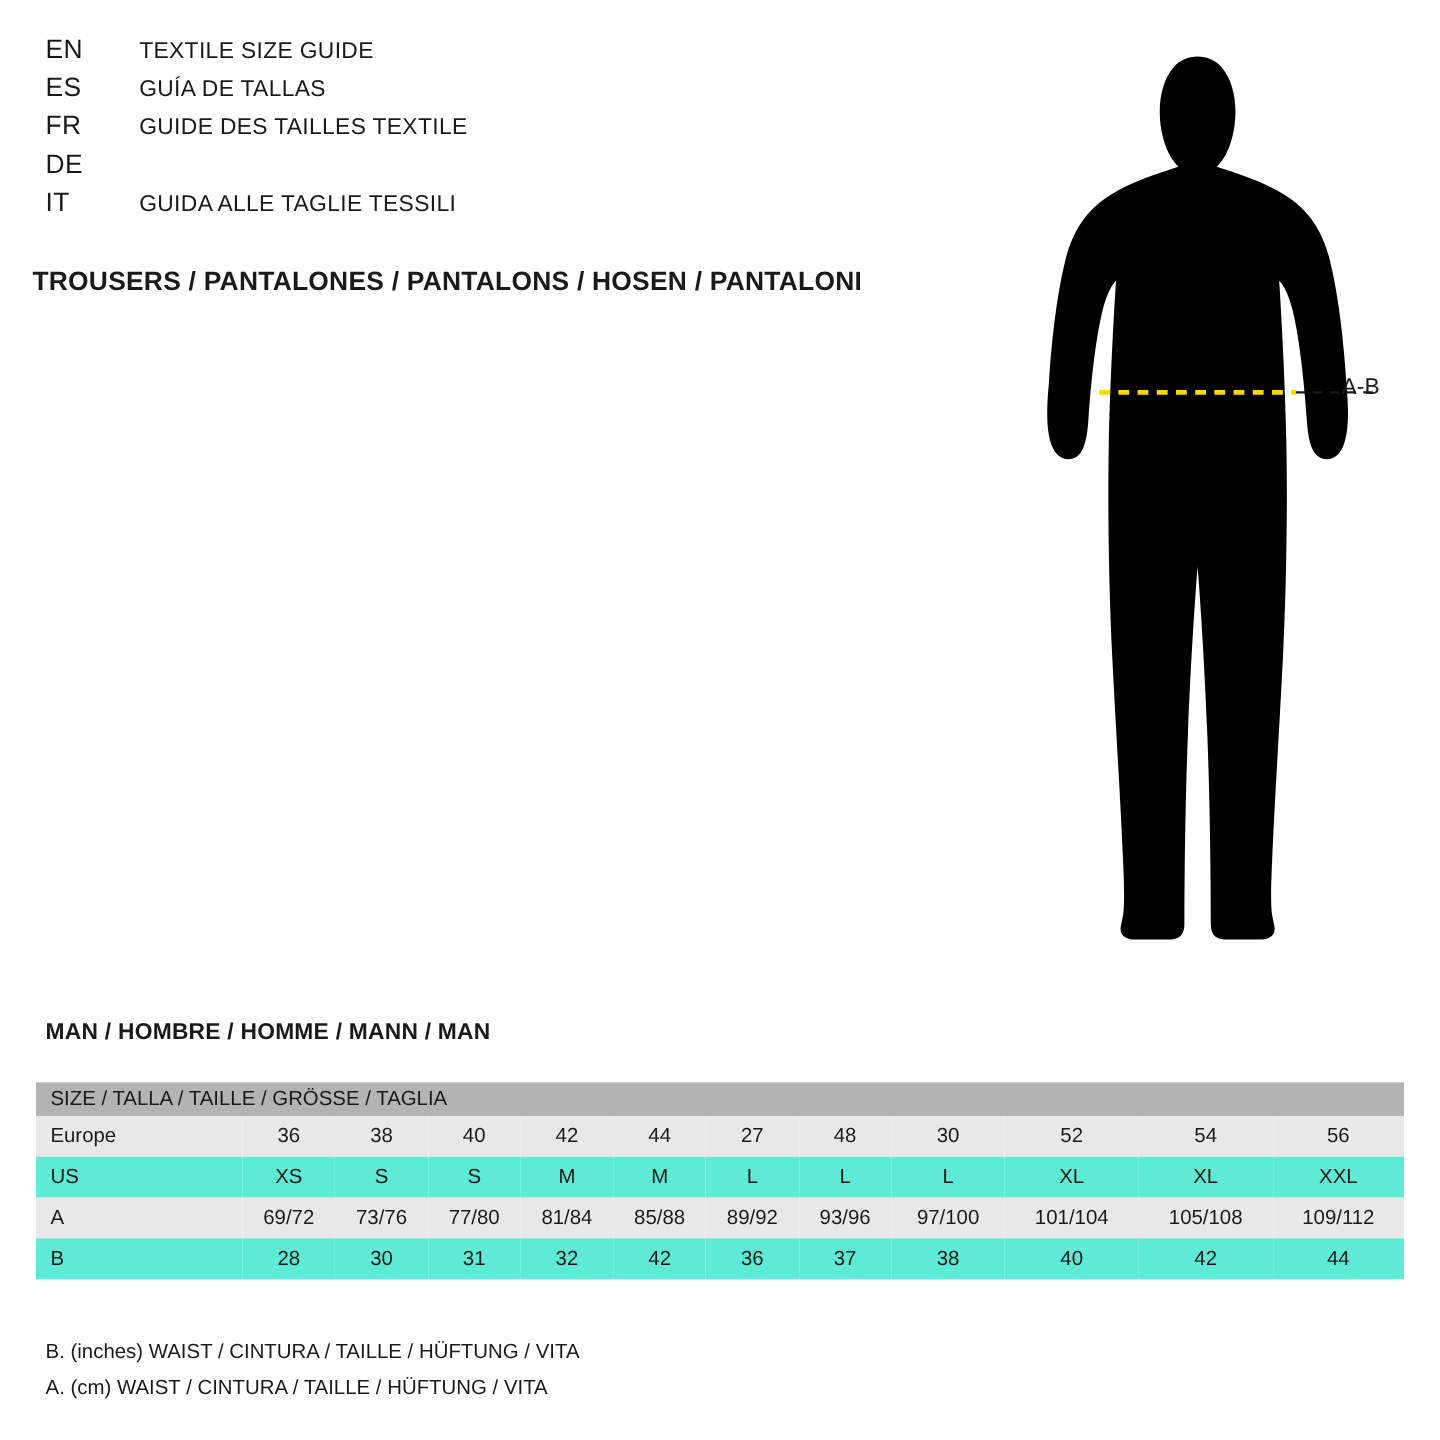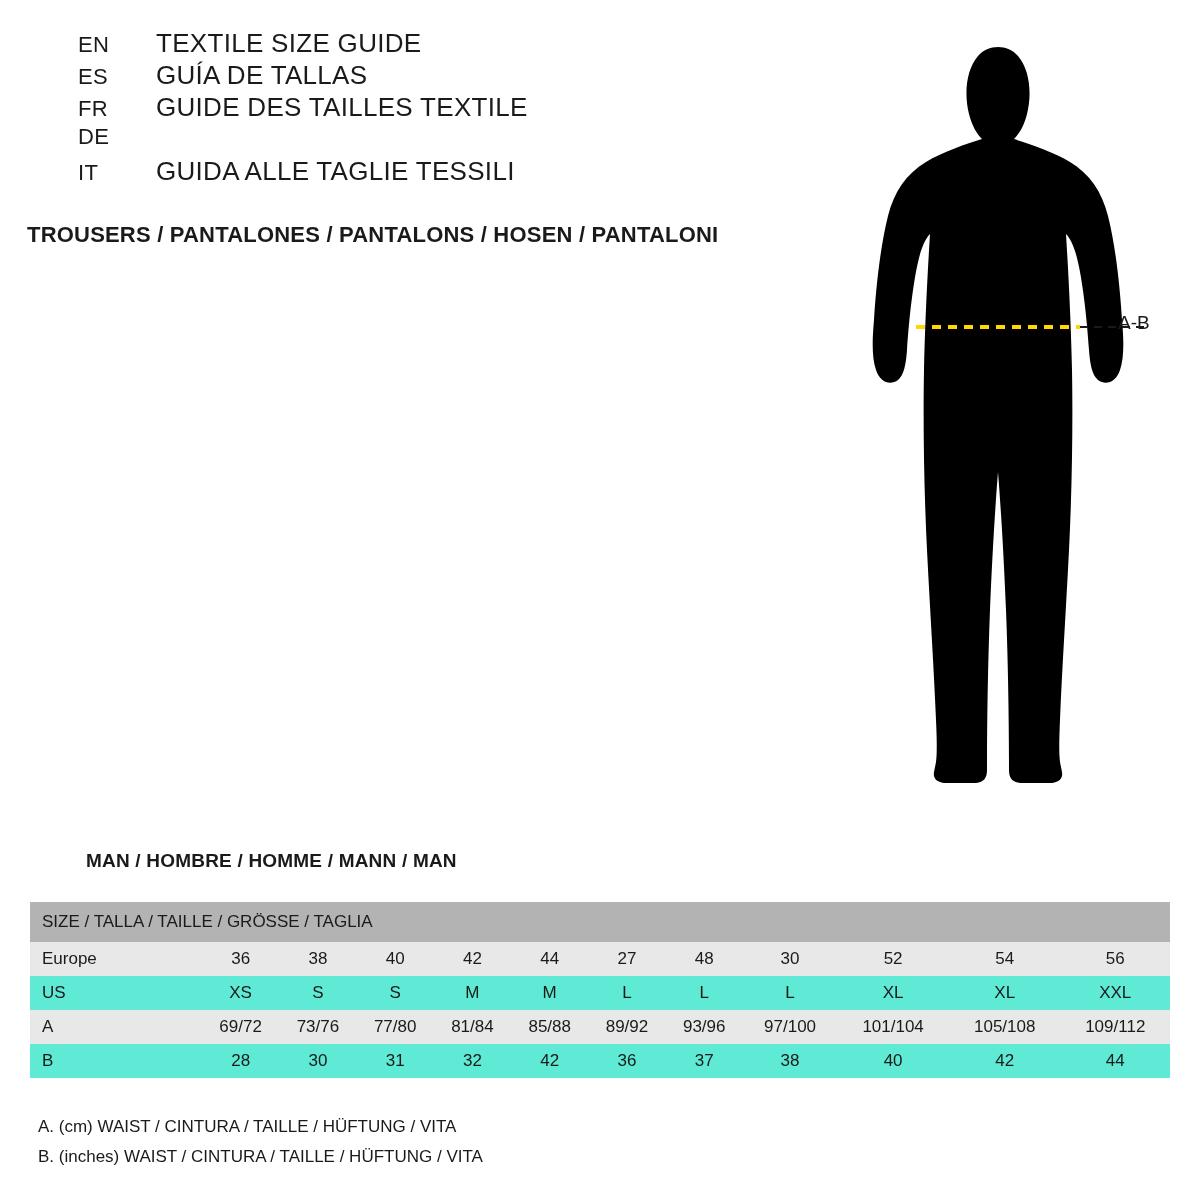--- a/index.html
+++ b/index.html
@@ -26,24 +26,23 @@
   .lang-row {
     display: flex;
     align-items: baseline;
     height: 32px;
   }
   .lang-code {
     width: 78px;
     font-size: 22px;
     letter-spacing: .3px;
     color: #1a1a1a;
-    margin-left: 40px;
   }
   .lang-text {
-    font-size: 26px;
+    font-size: 19px;
     letter-spacing: .3px;
     color: #1a1a1a;
   }
   #garment-title {
     position: absolute;
     left: 27px;
     top: 222px;
     font-size: 22px;
     font-weight: bold;
     letter-spacing: .2px;
@@ -69,21 +68,20 @@
   }
 
   
   #table-heading {
     position: absolute;
     left: 38px;
     top: 850px;
     font-size: 19px;
     font-weight: bold;
     letter-spacing: .2px;
-    margin-left: 48px;
   }
   #size-table {
     position: absolute;
     left: 30px;
     top: 902px;
     width: 1140px;
     border-collapse: collapse;
     font-size: 17px;
   }
   #size-table td, #size-table th {
@@ -91,21 +89,21 @@
     height: 34px;
     font-weight: normal;
     text-align: center;
     color: #1a1a1a;
   }
   #size-table tr.head-row td {
     background: #b3b3b3;
     text-align: left;
     padding-left: 12px;
     font-size: 17px;
-    height: 40px;
+    height: 28px;
   }
   #size-table tr.band td { background: #e8e8e8; }
   #size-table tr.plain td { background: #5eead4; }
   #size-table td.rowlabel {
     text-align: left;
     padding-left: 12px;
     width: 160px;
   }
 
   
@@ -265,15 +263,15 @@
       <td>37</td>
       <td>38</td>
       <td>40</td>
       <td>42</td>
       <td>44</td>
     </tr>
   </tbody>
 </table>
 
 <div id="footnotes">
+  <div class="footnote">B. (inches) WAIST / CINTURA / TAILLE / HÜFTUNG / VITA</div>
   <div class="footnote">A. (cm) WAIST / CINTURA / TAILLE / HÜFTUNG / VITA</div>
-  <div class="footnote">B. (inches) WAIST / CINTURA / TAILLE / HÜFTUNG / VITA</div>
 </div>
 
 </body></html>

